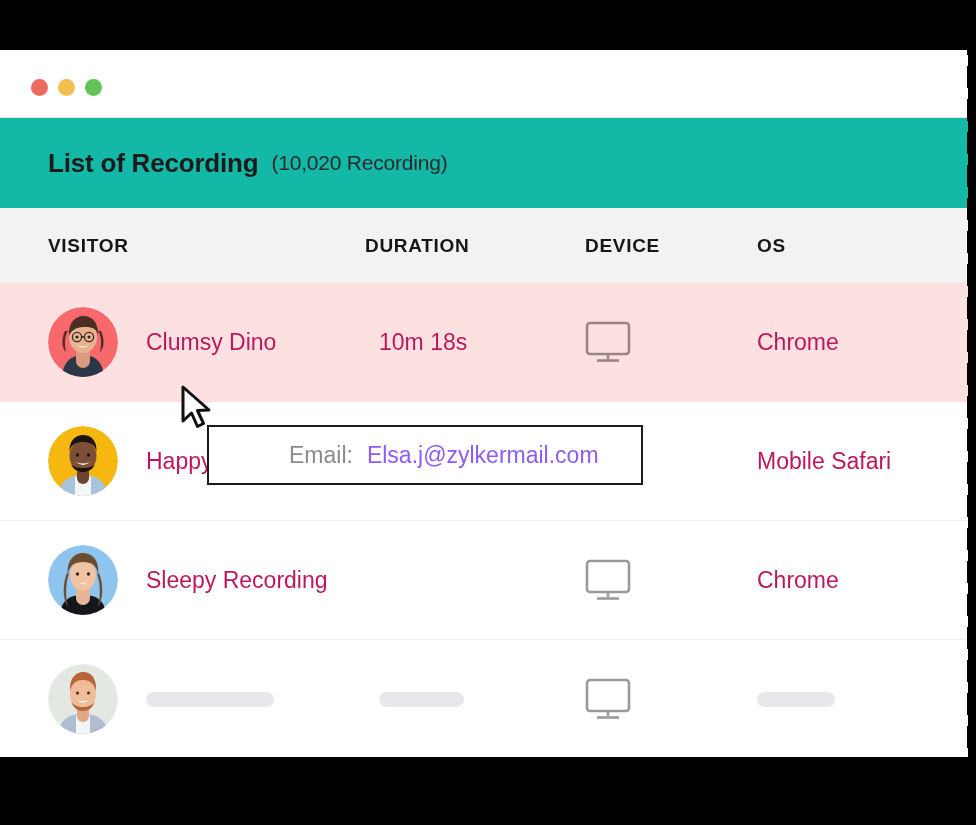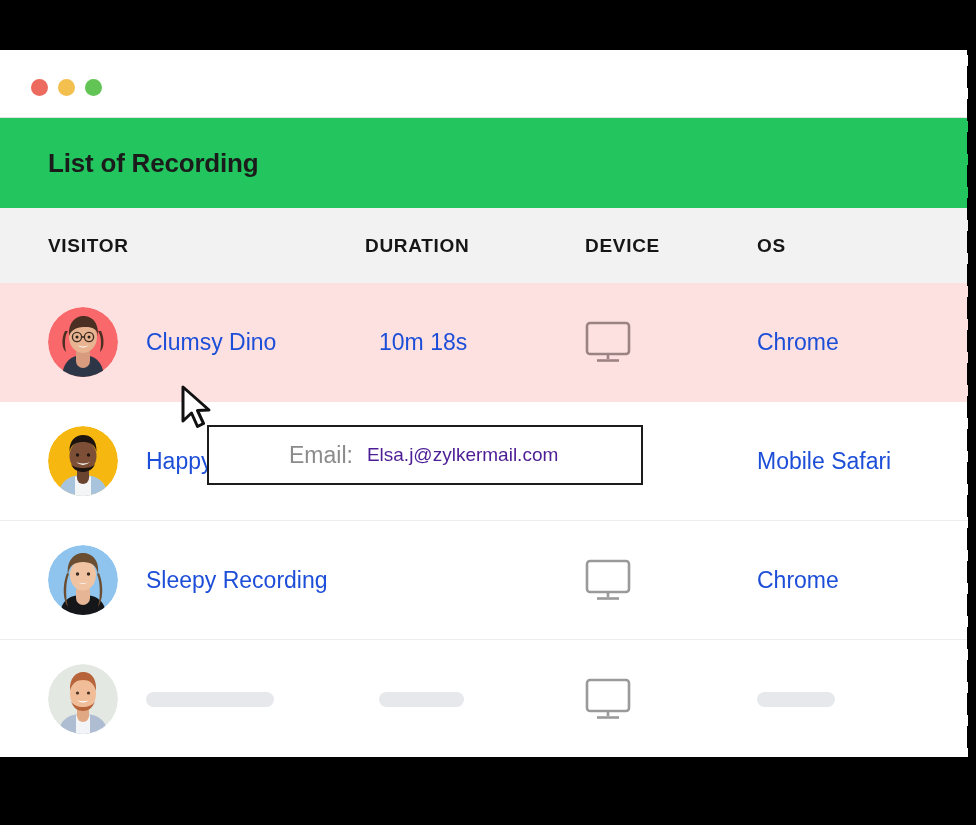--- a/index.html
+++ b/index.html
@@ -54,21 +54,21 @@
     border-radius: 50%;
     display: block;
   }
   .dot.red    { background: #ed6a5e; }
   .dot.yellow { background: #f3bf4f; }
   .dot.green  { background: #61c454; }
 
   
   .panel-head {
     height: 90px;
-    background: #22c55e;
+    background: #14b8a6;
     display: flex;
     align-items: center;
     padding-left: 48px;
     box-sizing: border-box;
   }
   .panel-title {
     font-size: 26px;
     font-weight: bold;
     color: #1b1b1b;
     letter-spacing: -0.2px;
@@ -117,21 +117,21 @@
   }
   .row:last-child { border-bottom: none; }
 
   .cell {
     position: absolute;
     top: 0;
     height: 118px;
     display: flex;
     align-items: center;
     font-size: 23px;
-    color: #1d4ed8;
+    color: #be185d;
     white-space: nowrap;
   }
   .cell.c-visitor  { left: 48px; }
   .cell.c-name     { left: 146px; }
   .cell.c-duration { left: 379px; }
   .cell.c-device   { left: 585px; }
   .cell.c-os       { left: 757px; }
 
   
   .avatar {
@@ -171,22 +171,22 @@
     box-sizing: border-box;
     z-index: 40;
     padding-left: 48px;
   }
   .tt-label {
     font-size: 23px;
     color: #8b8b8b;
     margin-left: 32px;
   }
   .tt-value {
-    font-size: 19px;
-    color: #4c1d95;
+    font-size: 23px;
+    color: #8b5cf6;
     margin-left: 14px;
   }
 
   
   .cursor {
     position: absolute;
     left: 180px;
     top: 385px;
     z-index: 50;
     pointer-events: none;
@@ -218,20 +218,21 @@
     <div class="titlebar">
       <div class="dots">
         <span class="dot red"></span>
         <span class="dot yellow"></span>
         <span class="dot green"></span>
       </div>
     </div>
 
     <div class="panel-head">
       <span class="panel-title">List of Recording</span>
+      <span class="panel-count">(10,020 Recording)</span>
     </div>
 
     <div class="table">
 
       <div class="thead">
         <div class="th c-visitor">VISITOR</div>
         <div class="th c-duration">DURATION</div>
         <div class="th c-device">DEVICE</div>
         <div class="th c-os">OS</div>
       </div>

